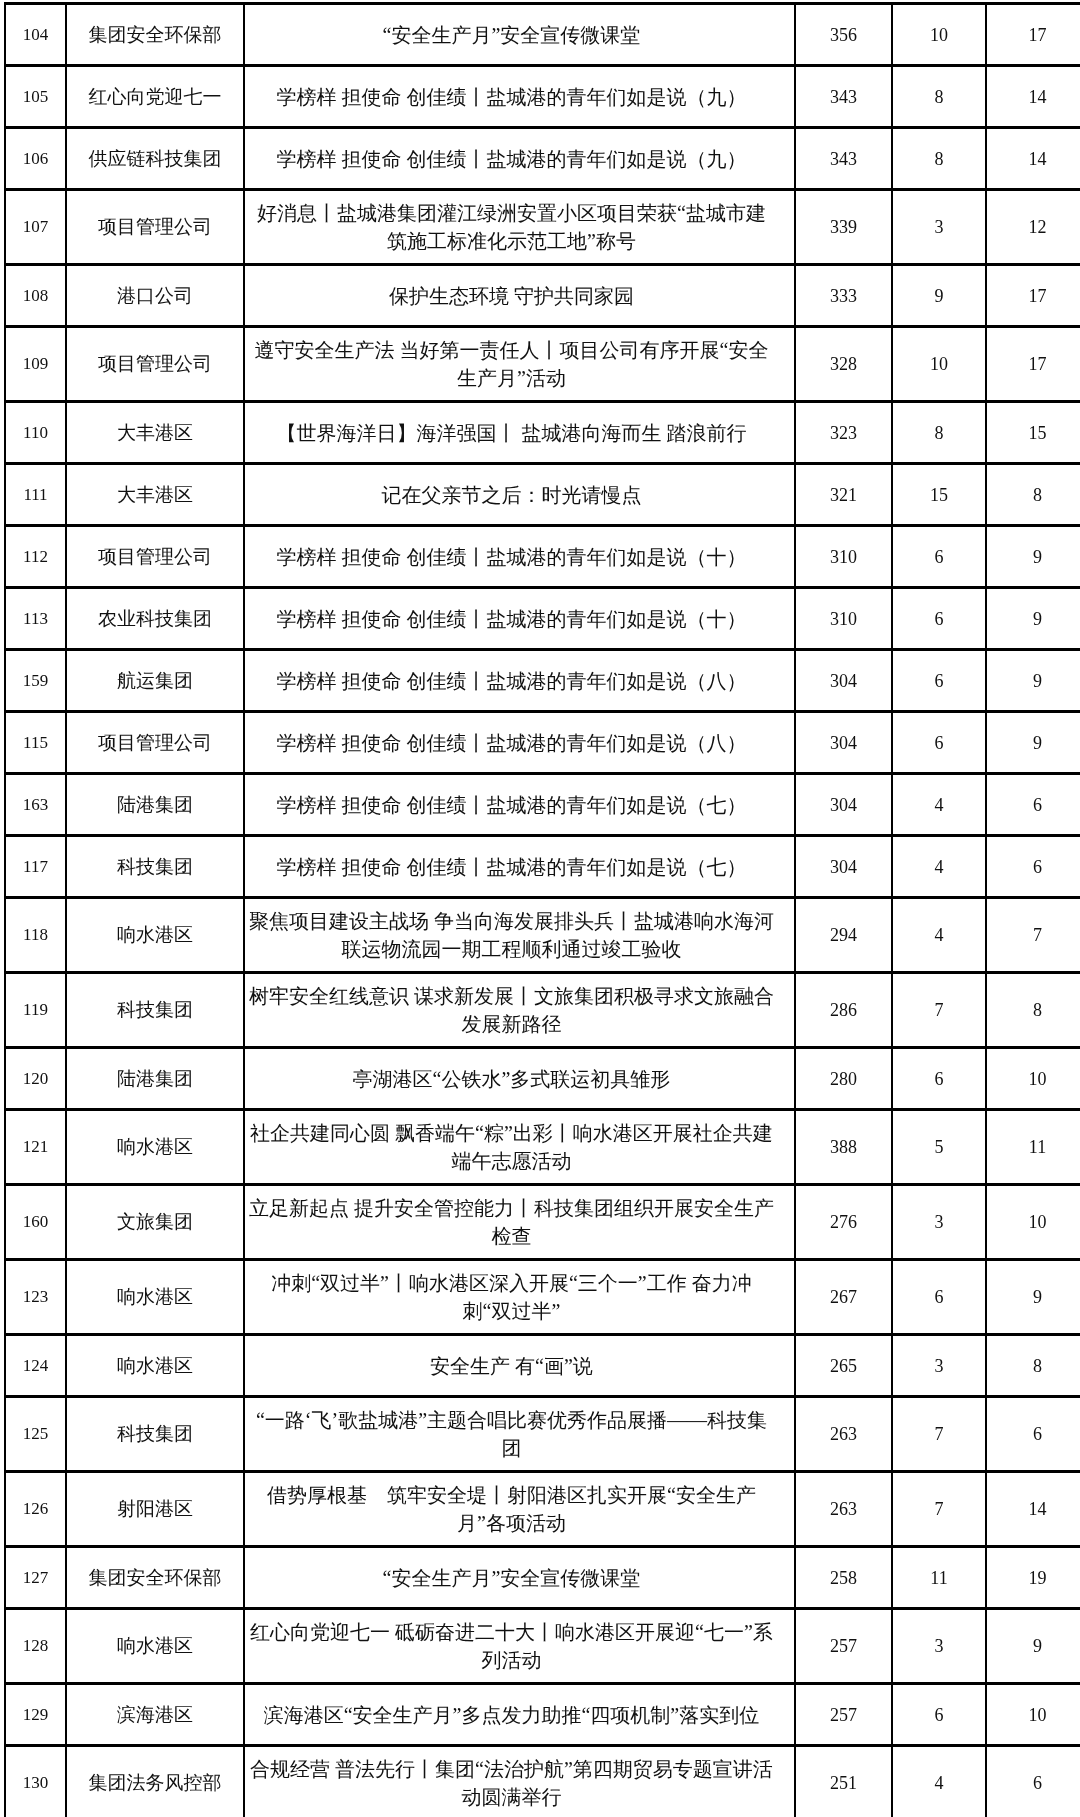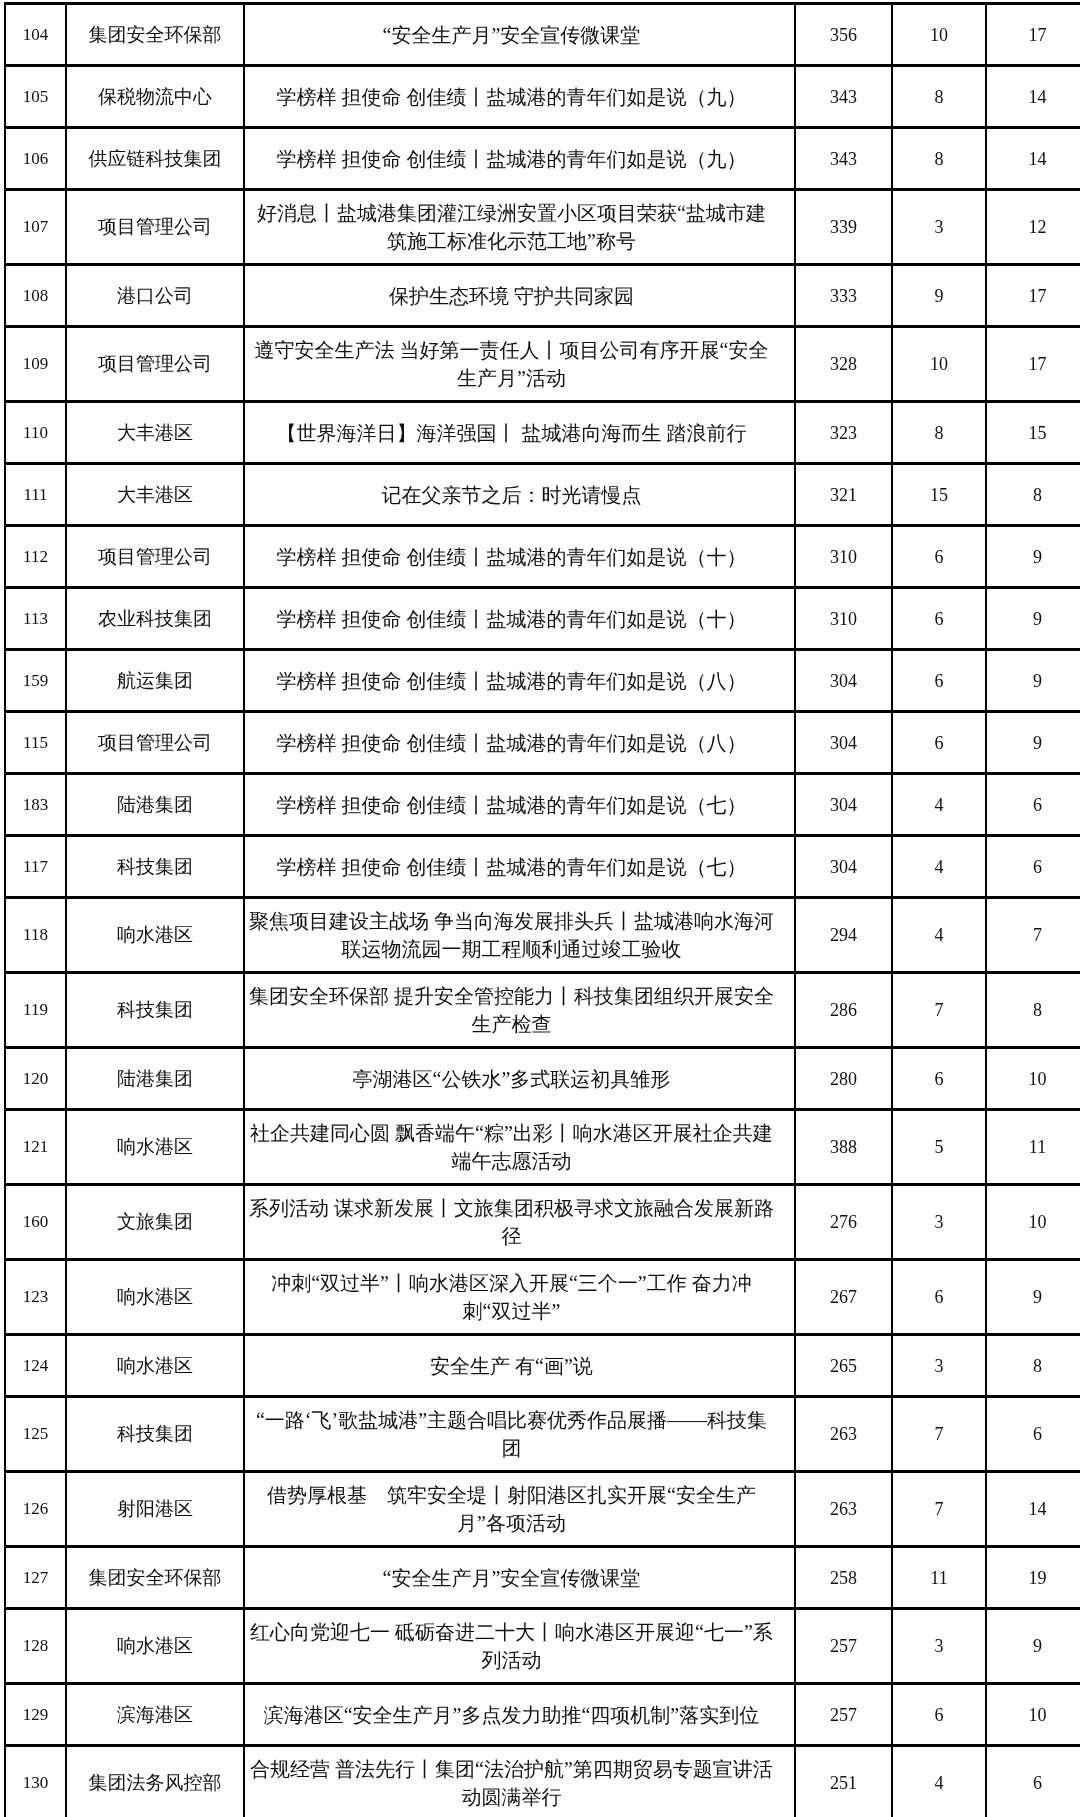--- a/index.html
+++ b/index.html
@@ -66,21 +66,21 @@
       <tr>
         <td class="c0">104</td>
         <td class="c1">集团安全环保部</td>
         <td class="c2">“安全生产月”安全宣传微课堂</td>
         <td class="c3">356</td>
         <td class="c4">10</td>
         <td class="c5">17</td>
       </tr>
       <tr>
         <td class="c0">105</td>
-        <td class="c1">保税物流中心</td>
+        <td class="c1">红心向党迎七一</td>
         <td class="c2">学榜样 担使命 创佳绩丨盐城港的青年们如是说（九）</td>
         <td class="c3">343</td>
         <td class="c4">8</td>
         <td class="c5">14</td>
       </tr>
       <tr>
         <td class="c0">106</td>
         <td class="c1">供应链科技集团</td>
         <td class="c2">学榜样 担使命 创佳绩丨盐城港的青年们如是说（九）</td>
         <td class="c3">343</td>
@@ -153,21 +153,21 @@
       </tr>
       <tr>
         <td class="c0">115</td>
         <td class="c1">项目管理公司</td>
         <td class="c2">学榜样 担使命 创佳绩丨盐城港的青年们如是说（八）</td>
         <td class="c3">304</td>
         <td class="c4">6</td>
         <td class="c5">9</td>
       </tr>
       <tr>
-        <td class="c0">183</td>
+        <td class="c0">163</td>
         <td class="c1">陆港集团</td>
         <td class="c2">学榜样 担使命 创佳绩丨盐城港的青年们如是说（七）</td>
         <td class="c3">304</td>
         <td class="c4">4</td>
         <td class="c5">6</td>
       </tr>
       <tr>
         <td class="c0">117</td>
         <td class="c1">科技集团</td>
         <td class="c2">学榜样 担使命 创佳绩丨盐城港的青年们如是说（七）</td>
@@ -179,21 +179,21 @@
         <td class="c0">118</td>
         <td class="c1">响水港区</td>
         <td class="c2">聚焦项目建设主战场 争当向海发展排头兵丨盐城港响水海河联运物流园一期工程顺利通过竣工验收</td>
         <td class="c3">294</td>
         <td class="c4">4</td>
         <td class="c5">7</td>
       </tr>
       <tr>
         <td class="c0">119</td>
         <td class="c1">科技集团</td>
-        <td class="c2">集团安全环保部 提升安全管控能力丨科技集团组织开展安全生产检查</td>
+        <td class="c2">树牢安全红线意识 谋求新发展丨文旅集团积极寻求文旅融合发展新路径</td>
         <td class="c3">286</td>
         <td class="c4">7</td>
         <td class="c5">8</td>
       </tr>
       <tr>
         <td class="c0">120</td>
         <td class="c1">陆港集团</td>
         <td class="c2">亭湖港区“公铁水”多式联运初具雏形</td>
         <td class="c3">280</td>
         <td class="c4">6</td>
@@ -203,21 +203,21 @@
         <td class="c0">121</td>
         <td class="c1">响水港区</td>
         <td class="c2">社企共建同心圆 飘香端午“粽”出彩丨响水港区开展社企共建端午志愿活动</td>
         <td class="c3">388</td>
         <td class="c4">5</td>
         <td class="c5">11</td>
       </tr>
       <tr>
         <td class="c0">160</td>
         <td class="c1">文旅集团</td>
-        <td class="c2">系列活动 谋求新发展丨文旅集团积极寻求文旅融合发展新路径</td>
+        <td class="c2">立足新起点 提升安全管控能力丨科技集团组织开展安全生产检查</td>
         <td class="c3">276</td>
         <td class="c4">3</td>
         <td class="c5">10</td>
       </tr>
       <tr>
         <td class="c0">123</td>
         <td class="c1">响水港区</td>
         <td class="c2">冲刺“双过半”丨响水港区深入开展“三个一”工作 奋力冲刺“双过半”</td>
         <td class="c3">267</td>
         <td class="c4">6</td>

